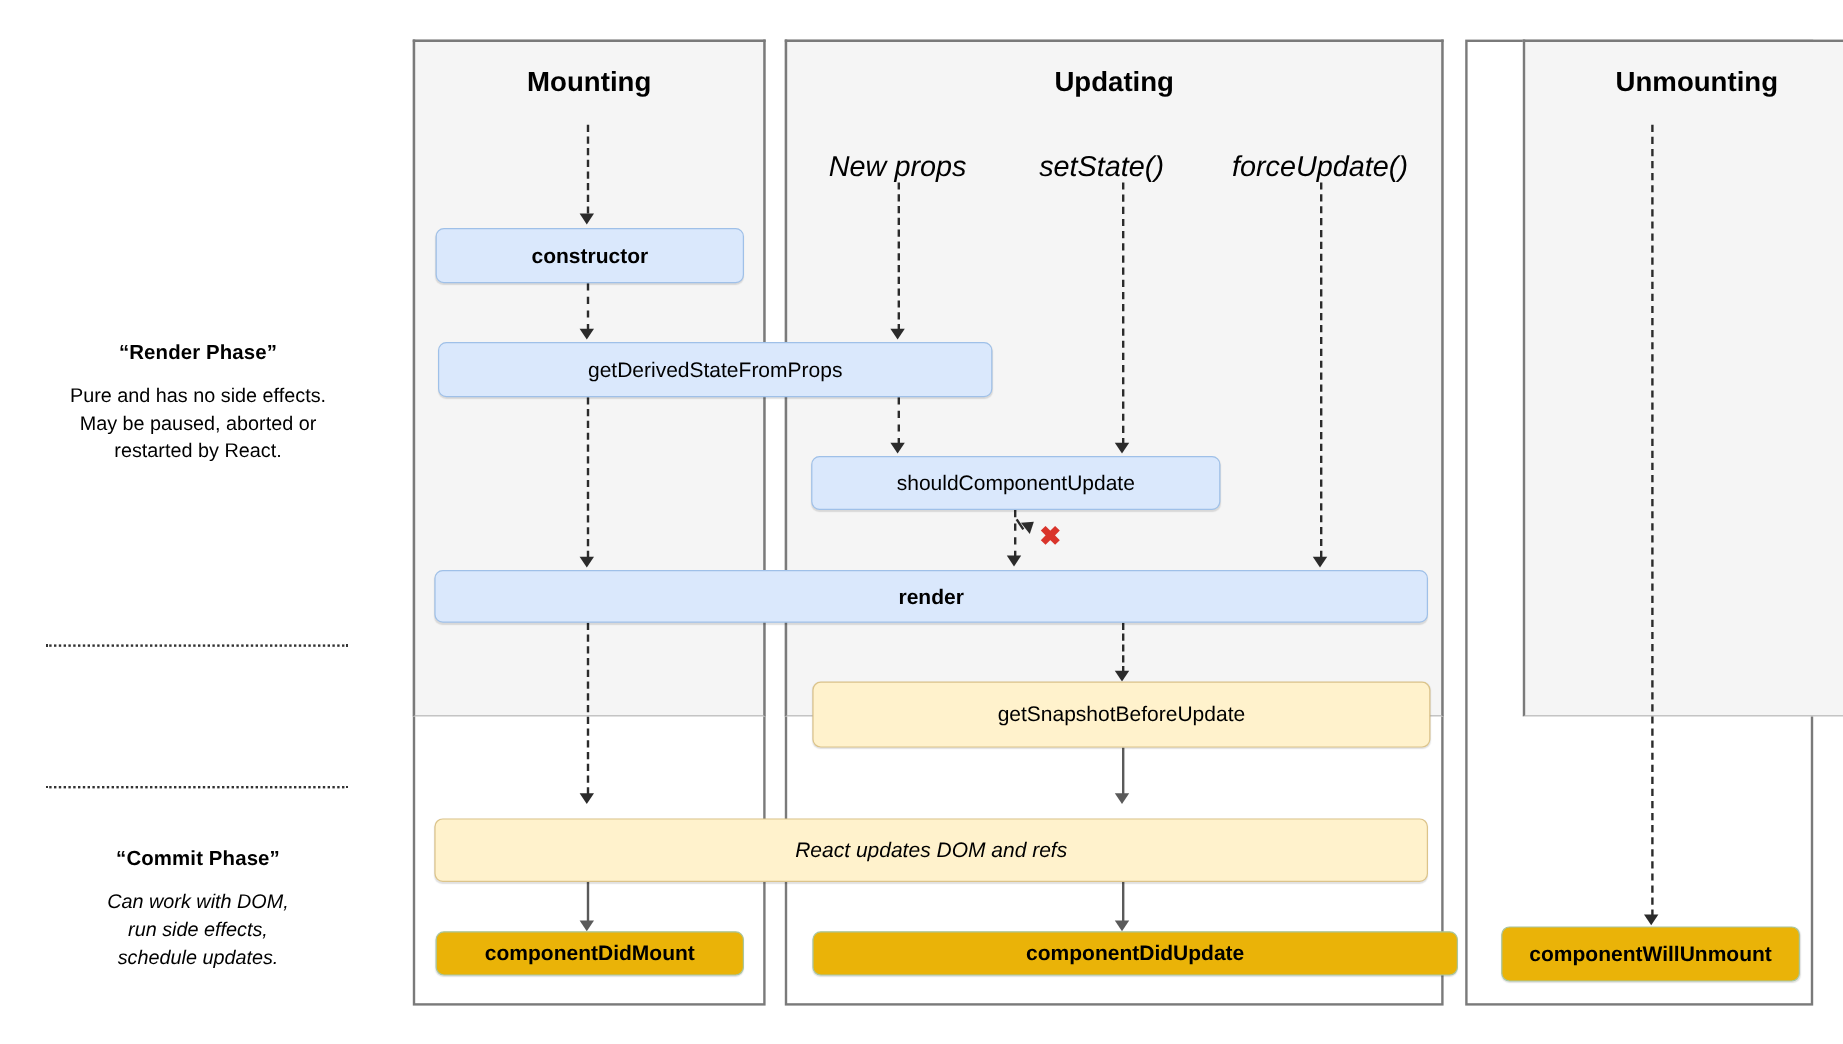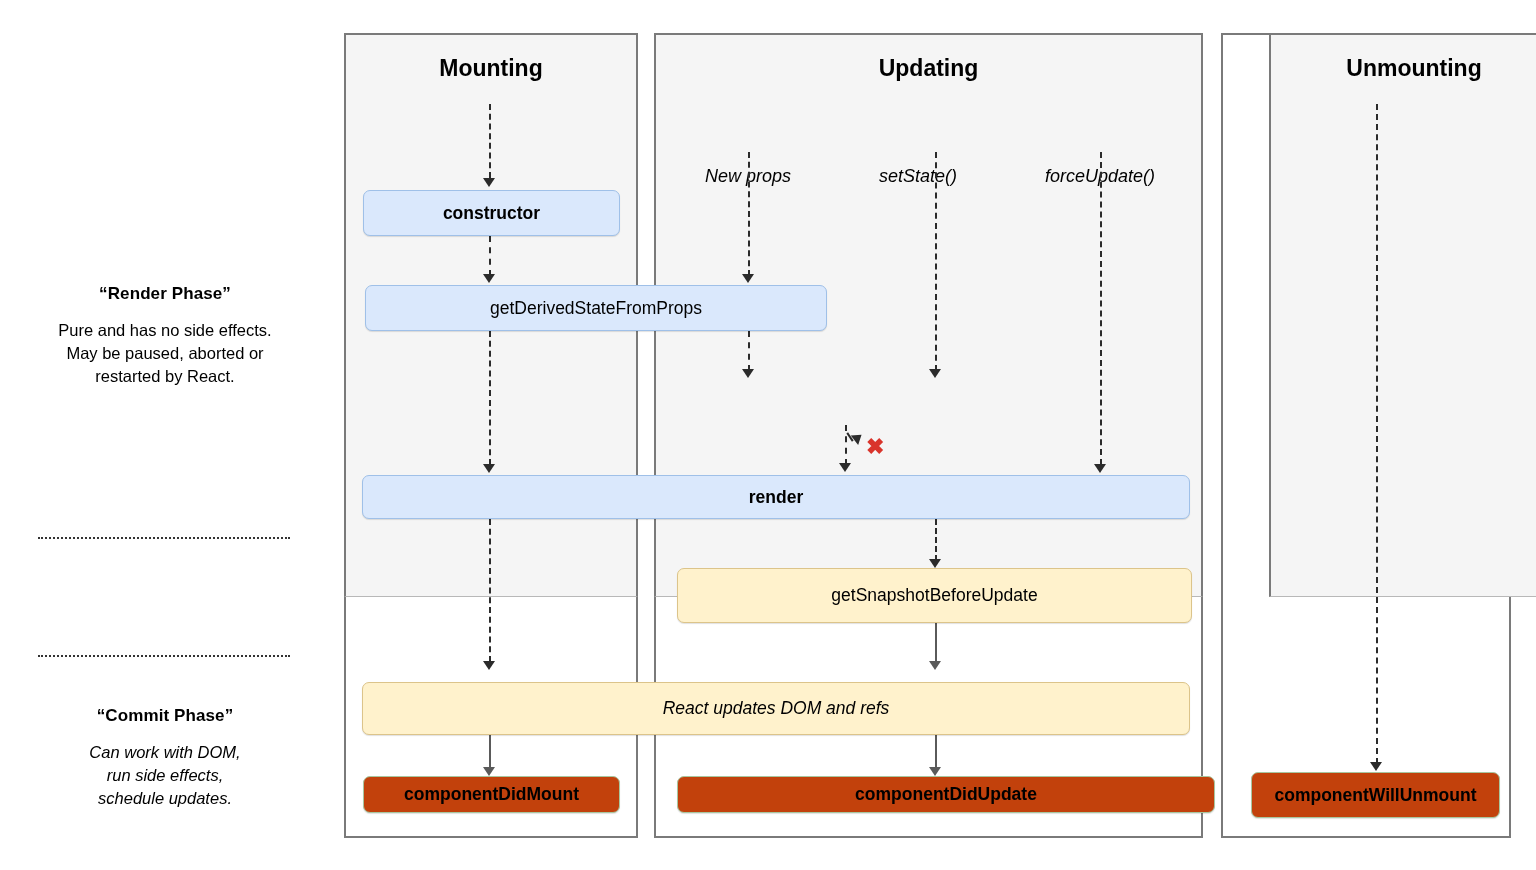--- a/index.html
+++ b/index.html
@@ -47,36 +47,36 @@
     border-bottom: 1px solid #b8b8b8;
   }
   .col-title {
     position: absolute; top: 20px; left: 0; right: 0;
     text-align: center; font-size: 23px; font-weight: bold;
   }
 
   
   .trigger {
     position: absolute; text-align: center;
-    font-size: 18px; font-style: italic; font-weight: normal;
-    white-space: nowrap; transform: translateX(-50%); margin-top: 40px;
+    font-size: 24px; font-style: italic; font-weight: normal;
+    white-space: nowrap; transform: translateX(-50%);
   }
 
   
   .lbox {
     position: absolute; box-sizing: border-box;
     border-radius: 7px;
     display: flex; align-items: center; justify-content: center;
     font-size: 17.5px; line-height: 1.2;
     text-align: center;
     box-shadow: 0 1px 1px rgba(0,0,0,.12);
   }
   .lbox.blue   { background: #dae8fc; border: 1.5px solid #9fc0e8; }
   .lbox.yellow { background: #fff2cc; border: 1.5px solid #dcc48a; }
-  .lbox.green  { background: #c2410c; border: 1.5px solid #a8c69f; }
+  .lbox.green  { background: #eab308; border: 1.5px solid #a8c69f; }
   .lbox.bold   { font-weight: bold; }
   .lbox.italic { font-style: italic; margin-top: 12px; }
 
   
   .vline { position: absolute; width: 0; box-sizing: border-box; }
   .vline.dashed { border-left: 2px dashed #2b2b2b; }
   .vline.solid  { border-left: 2px solid #5a5a5a; }
 
   .arrowhead {
     position: absolute; width: 0; height: 0;
@@ -192,20 +192,23 @@
   <div class="arrowhead" style="left:1370px; top:762px;"></div>
 
   <div class="lbox blue bold" style="left:363px; top:190px; width:257px; height:46px;">
     <span>constructor</span>
   </div>
 
   <div class="lbox blue" style="left:365px; top:285px; width:462px; height:46px;">
     <span>getDerivedStateFromProps</span>
   </div>
 
+  <div class="lbox blue" style="left:676px; top:380px; width:341px; height:45px;">
+    <span>shouldComponentUpdate</span>
+  </div>
 
   <div class="lbox blue bold" style="left:362px; top:475px; width:828px; height:44px;">
     <span>render</span>
   </div>
 
   <div class="lbox yellow" style="left:677px; top:568px; width:515px; height:55px;">
     <span>getSnapshotBeforeUpdate</span>
   </div>
 
   <div class="lbox yellow italic" style="left:362px; top:670px; width:828px; height:53px;">

